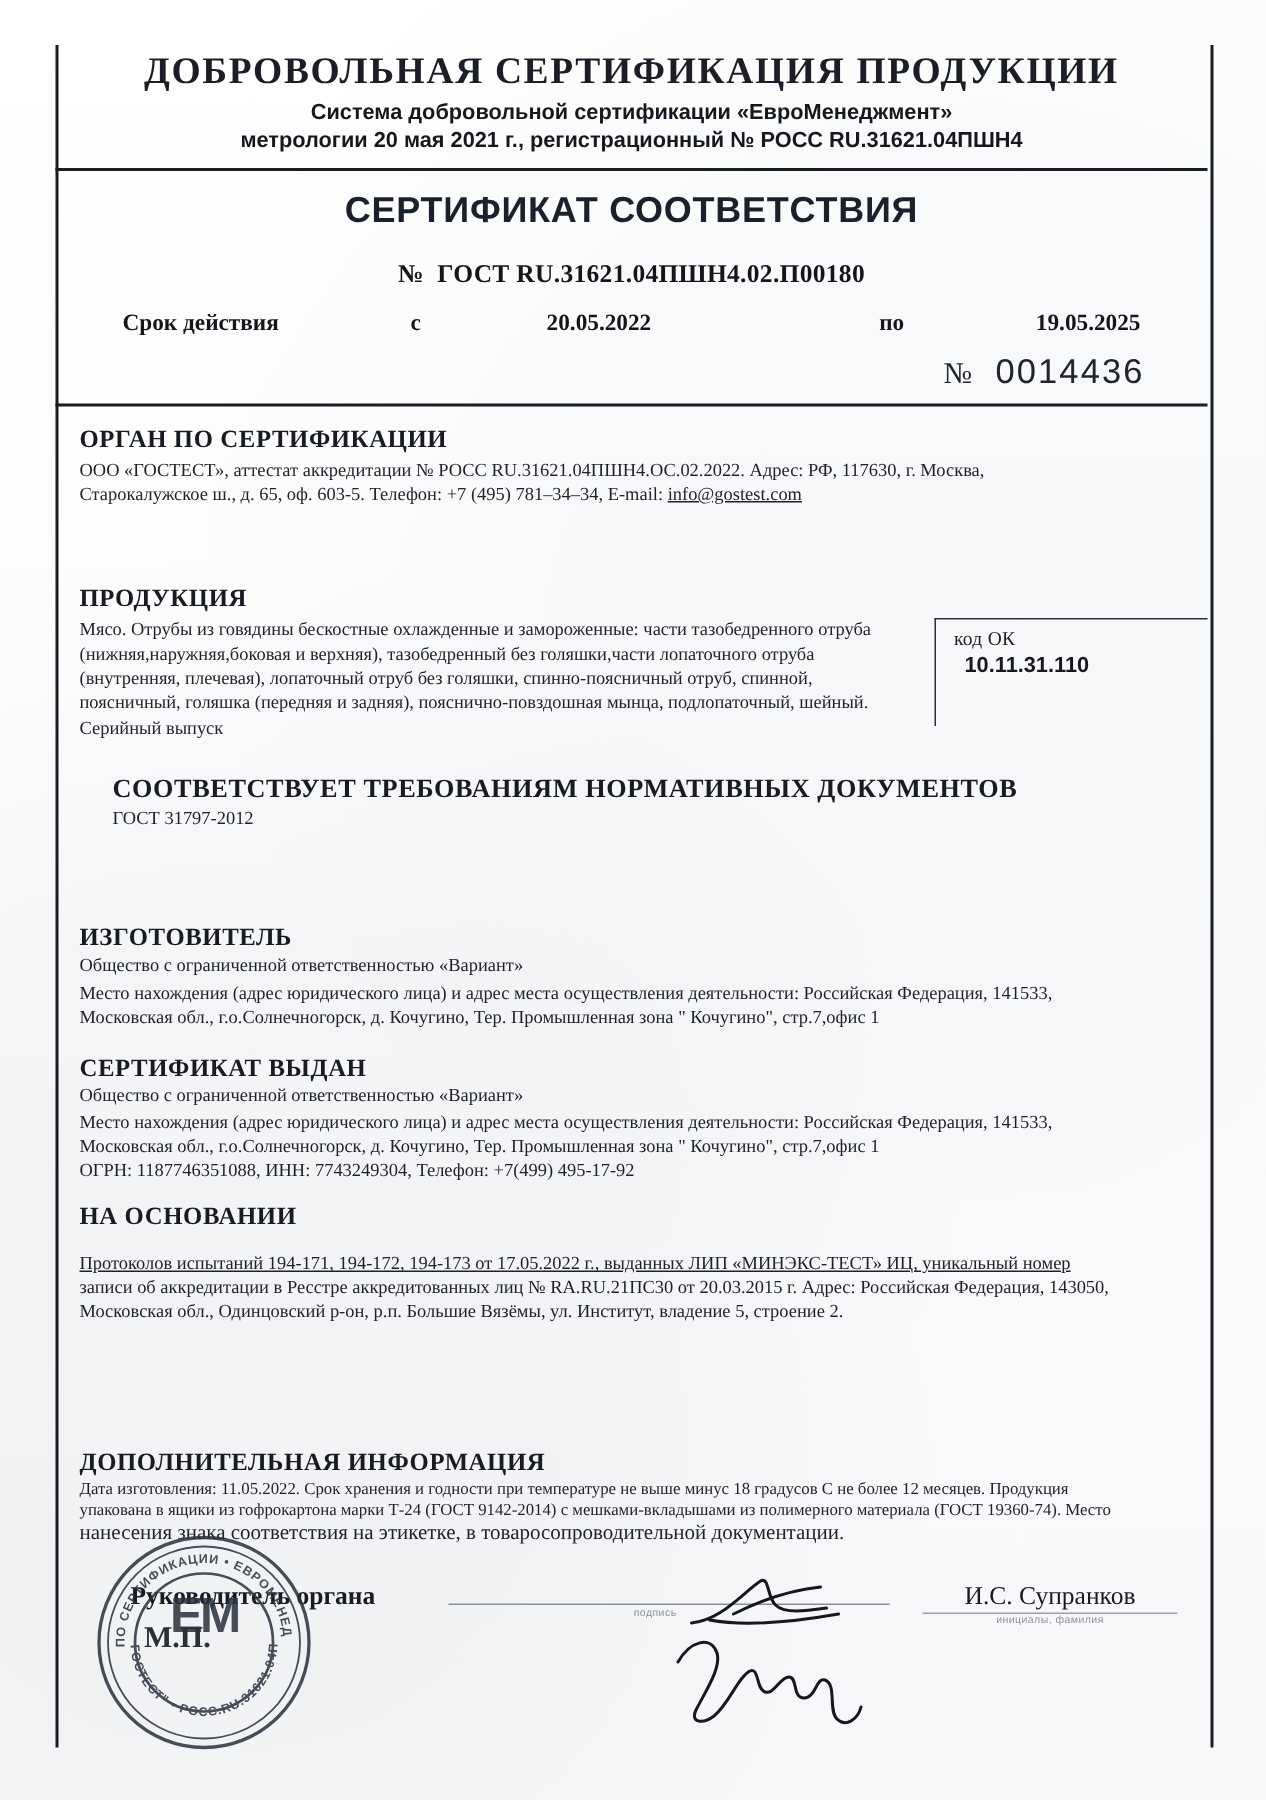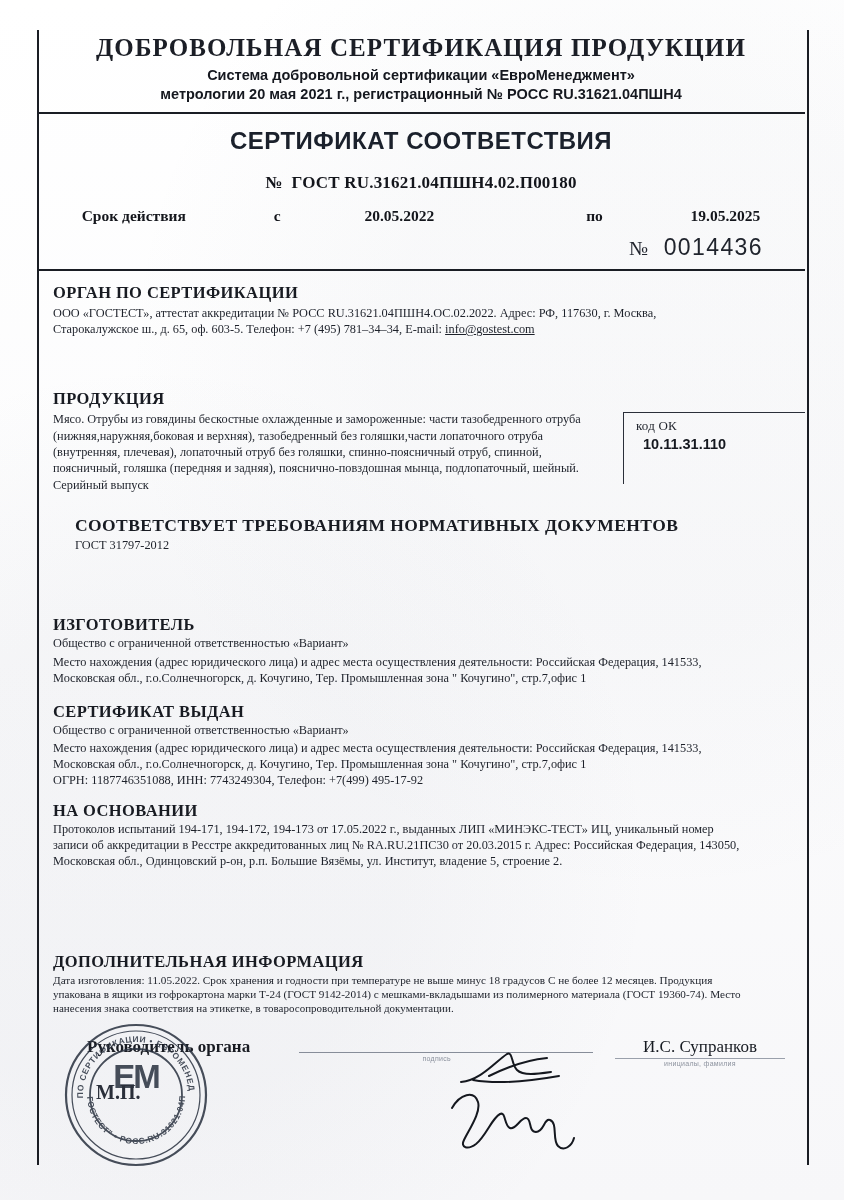--- a/index.html
+++ b/index.html
@@ -360,30 +360,30 @@
     <div class="sec" style="margin-top:15px;">
       <div class="sec-h">СЕРТИФИКАТ ВЫДАН</div>
       <div class="sec-p tight" style="margin-top:1px;">Общество с ограниченной ответственностью «Вариант»</div>
       <div class="sec-p tight" style="margin-top:3px;">Место нахождения (адрес юридического лица) и адрес места осуществления деятельности: Российская Федерация, 141533,</div>
       <div class="sec-p tight">Московская обл., г.о.Солнечногорск, д. Кочугино, Тер. Промышленная зона " Кочугино", стр.7,офис 1</div>
       <div class="sec-p tight">ОГРН: 1187746351088, ИНН: 7743249304, Телефон: +7(499) 495-17-92</div>
     </div>
 
     <div class="sec" style="margin-top:13px;">
       <div class="sec-h">НА ОСНОВАНИИ</div>
-      <div class="sec-p tight" style="margin-top:1px;">Протоколов испытаний 194-171, 194-172, 194-173 от 17.05.2022 г., выданных ЛИП «МИНЭКС-ТЕСТ» ИЦ, уникальный номер</div>
+      <div class="sec-p tight" style="margin-top:14px;text-decoration:underline;">Протоколов испытаний 194-171, 194-172, 194-173 от 17.05.2022 г., выданных ЛИП «МИНЭКС-ТЕСТ» ИЦ, уникальный номер</div>
       <div class="sec-p tight">записи об аккредитации в Ресстре аккредитованных лиц № RA.RU.21ПС30  от 20.03.2015 г. Адрес: Российская Федерация, 143050,</div>
       <div class="sec-p tight">Московская обл., Одинцовский р-он, р.п. Большие Вязёмы, ул. Институт, владение 5, строение 2.</div>
     </div>
 
     <div class="sec" style="margin-top:82px;">
       <div class="sec-h">ДОПОЛНИТЕЛЬНАЯ ИНФОРМАЦИЯ</div>
       <div class="sec-p tight" style="font-size:11.2px;margin-top:1px;">Дата изготовления: 11.05.2022. Срок хранения и годности при температуре не выше минус 18 градусов С не более 12 месяцев. Продукция</div>
       <div class="sec-p tight" style="font-size:11.2px;">упакована в ящики из гофрокартона марки Т-24 (ГОСТ 9142-2014) с мешками-вкладышами из полимерного материала (ГОСТ 19360-74). Место</div>
-      <div class="sec-p tight" style="font-size:11px;">нанесения знака соответствия на этикетке, в товаросопроводительной документации.</div>
+      <div class="sec-p tight" style="font-size:14px;">нанесения знака соответствия на этикетке, в товаросопроводительной документации.</div>
     </div>
 
     <div class="sigzone">
 
       <div class="sigrow r1">
         <div class="sig-role">Руководитель органа</div>
         <div class="sig-line">
           <div class="ln"></div>
           <div class="cap">подпись</div>
         </div>

